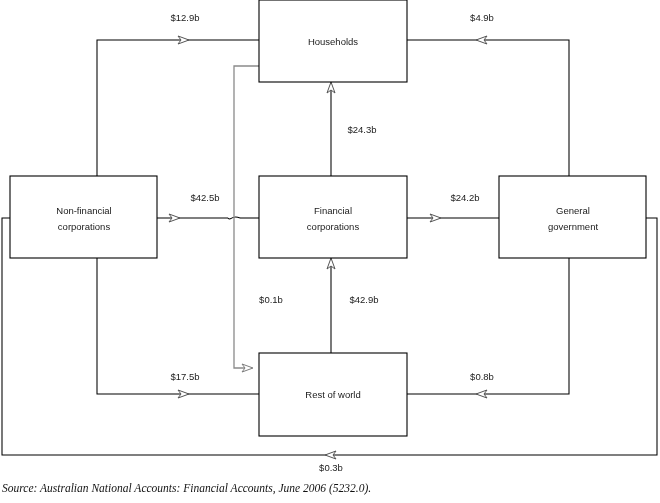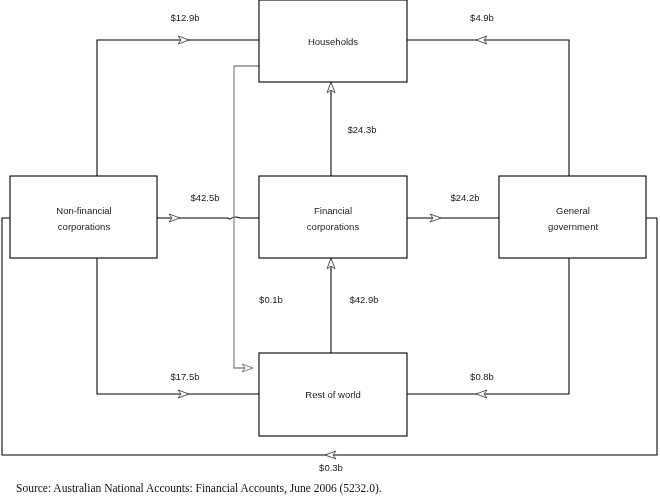--- a/index.html
+++ b/index.html
@@ -64,23 +64,24 @@
   }
   .edge-label {
     font-family: "Liberation Sans", sans-serif;
     font-size: 9.5px;
     fill: #1a1a1a;
     text-anchor: middle;
     dominant-baseline: middle;
   }
   .source-note {
     position: absolute;
-    left: 16px;
+    left: 2px;
     top: 482px;
     font-family: "Liberation Serif", serif;
+    font-style: italic;
     font-size: 11.5px;
     color: #111111;
     white-space: nowrap;
   }
 </style>
 </head>
 <body>
 
 <div id="diagram-root">
 

